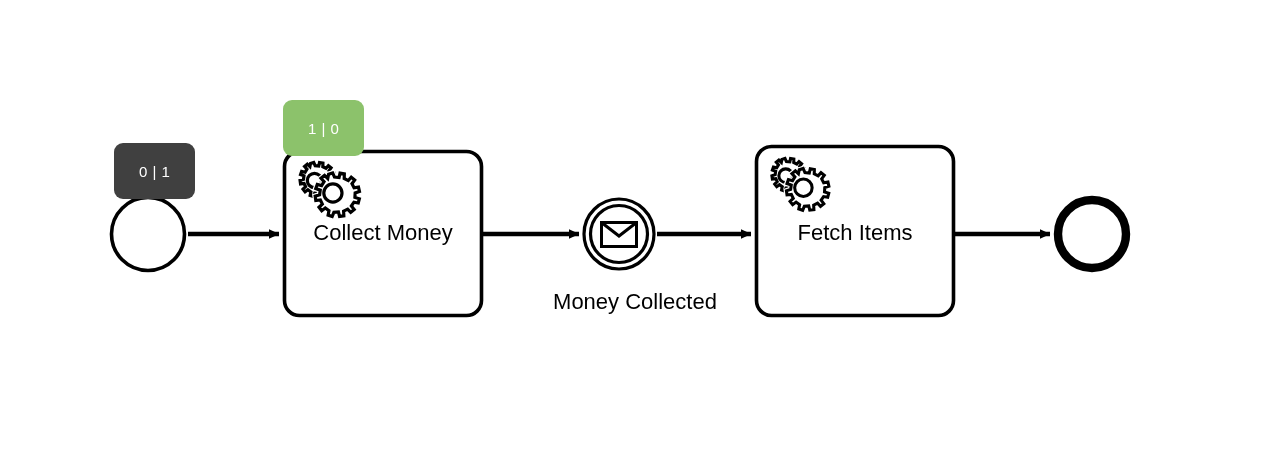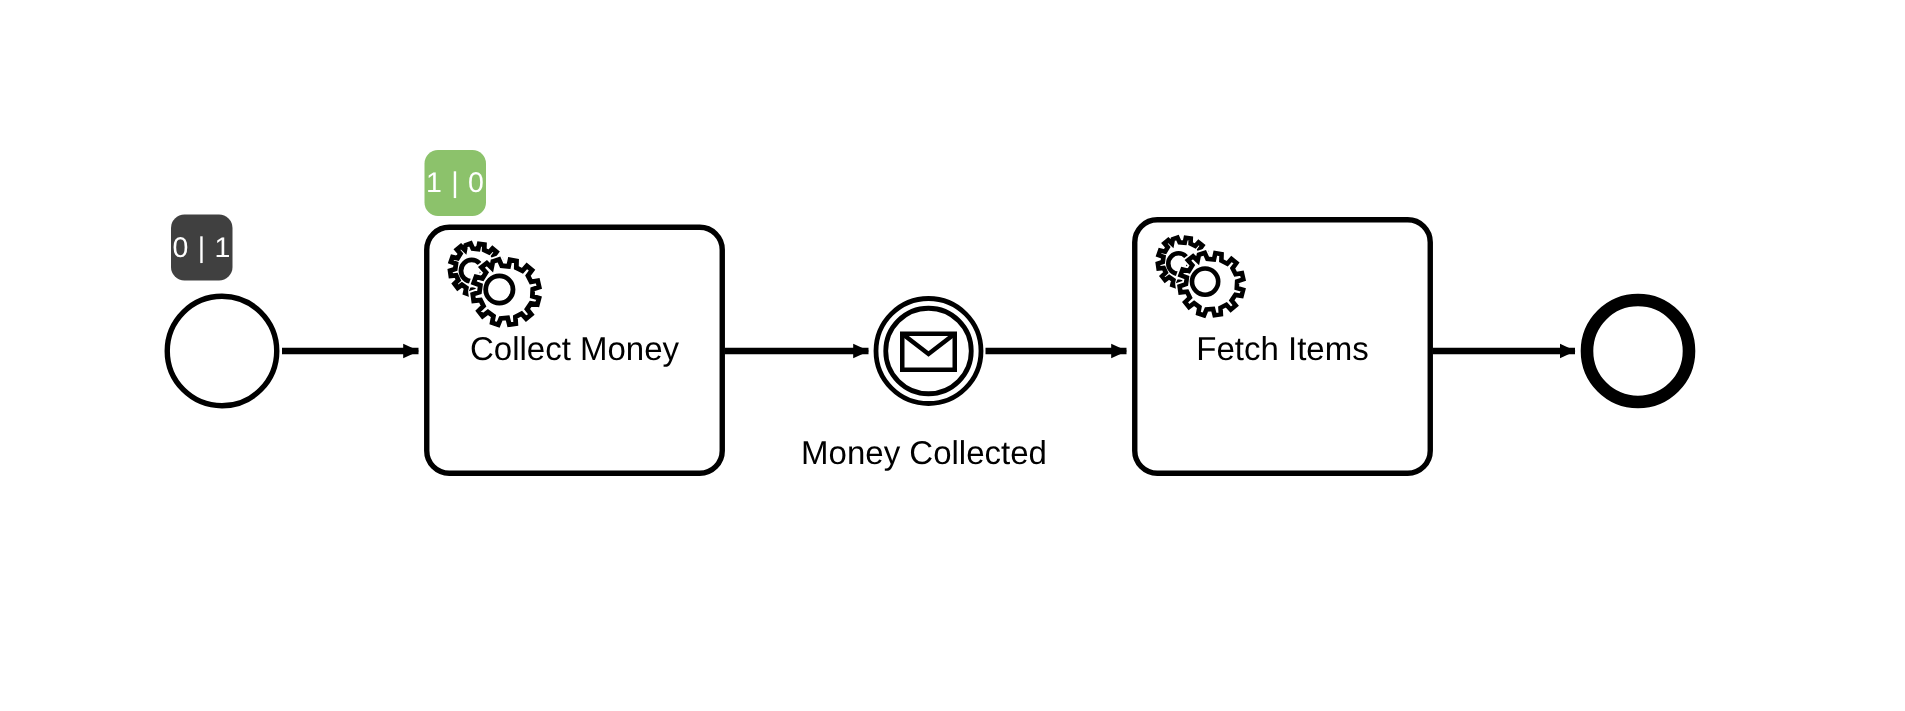--- a/index.html
+++ b/index.html
@@ -30,26 +30,26 @@
 
   
   .token-badge {
     position: absolute;
     display: flex;
     align-items: center;
     justify-content: center;
     border-radius: 9px;
     color: #ffffff;
     font-family: "Liberation Sans", sans-serif;
-    font-size: 19px;
+    font-size: 15px;
     font-weight: 400;
     letter-spacing: 0.5px;
     line-height: 1;
-    padding: 0 1px;
-    height: 44px;
+    padding: 0 25px;
+    height: 56px;
     box-sizing: border-box;
     white-space: nowrap;
     user-select: none;
   }
   .token-badge.gray  { background: #404040; }
   .token-badge.green { background: #8cc26b; }
 
   #badge-start        { left: 114px; top: 143px; }
   #badge-collect-money{ left: 283px; top: 100px; }
 
@@ -68,21 +68,21 @@
     left: 283px;
     top: 220px;
     width: 200px;
   }
   #label-fetch-items {
     left: 755px;
     top: 220px;
     width: 200px;
   }
   #label-money-collected {
-    left: 496px;
+    left: 515px;
     top: 289px;
     width: 240px;
   }
 
   
   .hit {
     position: absolute;
     background: transparent;
   }
   #hit-start-event  { left: 110px; top: 196px; width: 76px;  height: 76px;  border-radius: 50%; }

